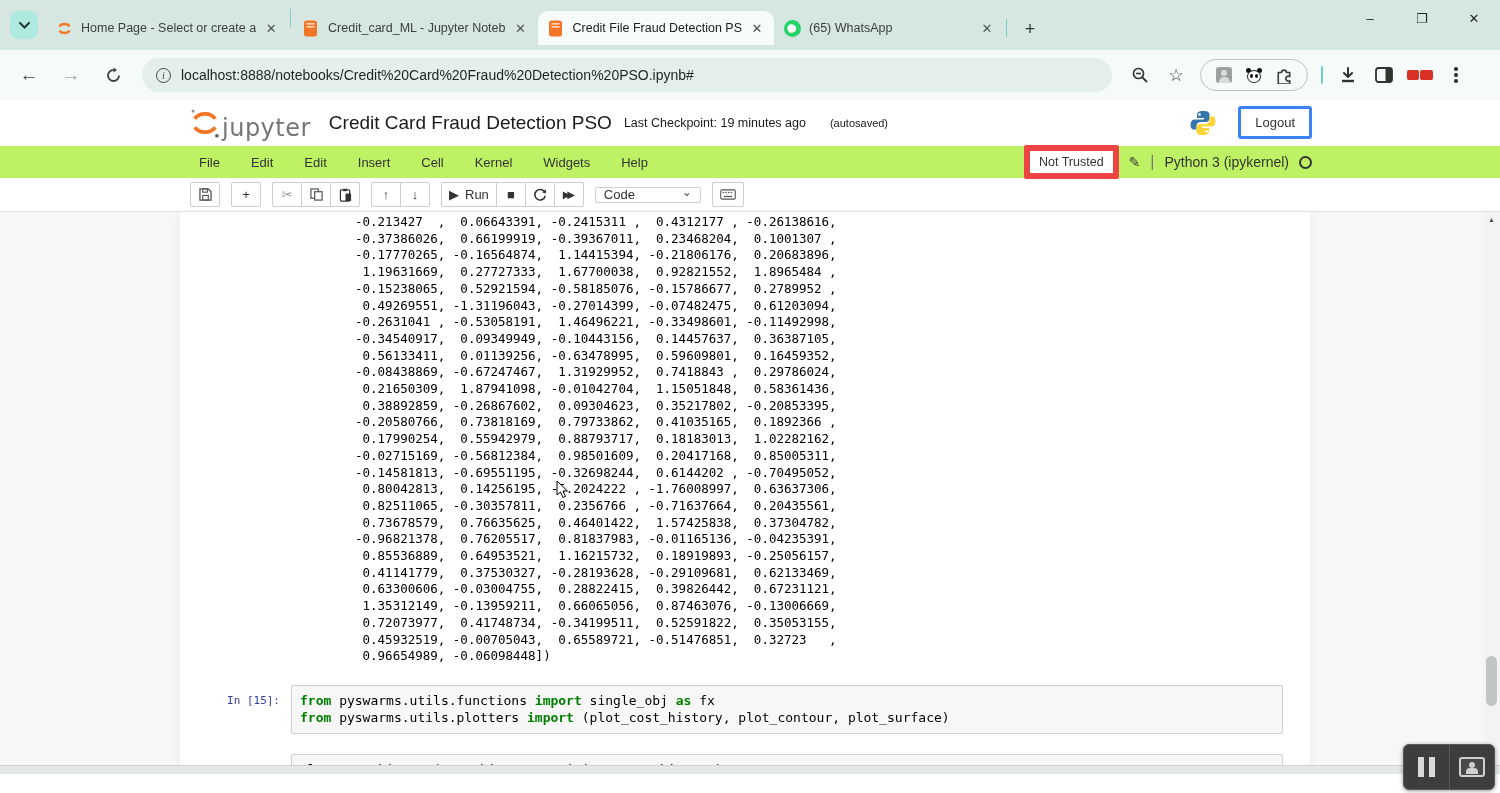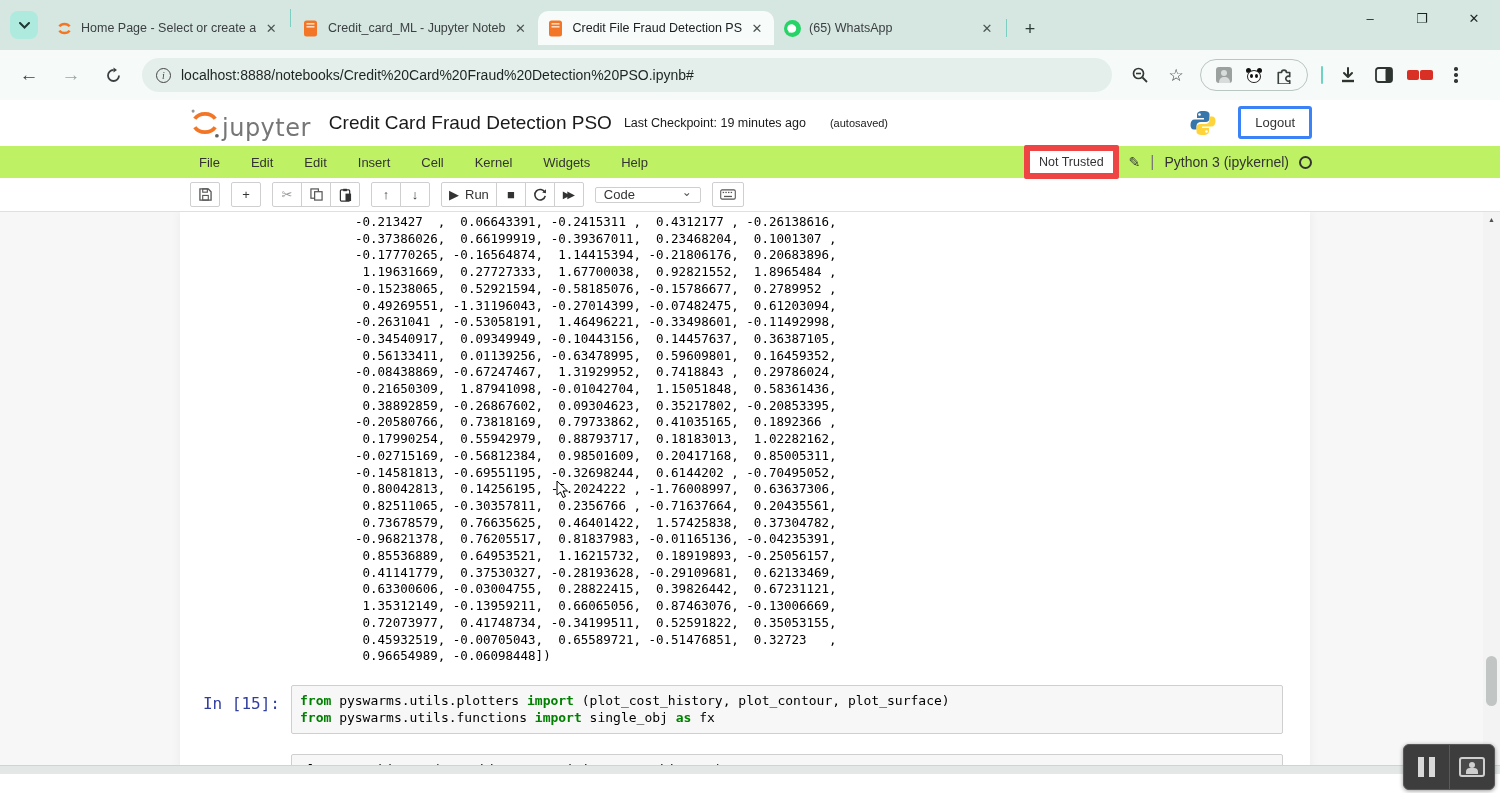--- a/index.html
+++ b/index.html
@@ -98,21 +98,21 @@
     display:flex; align-items:center; justify-content:space-between; padding:0 8px; font-size:13px; color:#333; }
 
   
   .jp-site { position:relative; height:553px; background:#f7f7f7; overflow:hidden; }
   .nb-container { width:1130px; margin-left:180px; min-height:100%; background:#fff;
     box-shadow:0 0 10px rgba(0,0,0,.06); padding-top:2px; }
   .out-pre { font-family:"DejaVu Sans Mono",monospace; font-size:12.5px; line-height:16.7px;
     color:#000; white-space:pre; padding-left:175px; }
   .code-cell { display:flex; margin-top:20px; padding-right:27px; }
   .prompt { width:111px; flex:0 0 111px; text-align:right; padding:9px 11px 0 0;
-    font-family:"DejaVu Sans Mono",monospace; font-size:16px; color:#303F9F; white-space:nowrap; }
+    font-family:"DejaVu Sans Mono",monospace; font-size:11px; color:#303F9F; white-space:nowrap; }
   .input-box { flex:1; border:1px solid #cfcfcf; background:#f7f7f7; border-radius:2px; padding:6px 8px; }
   .code-line { font-family:"DejaVu Sans Mono",monospace; font-size:13px; line-height:17.5px;
     color:#000; white-space:pre; }
   .code-line .kw { color:#008000; font-weight:bold; }
   .code-line .op { color:#AA22FF; }
 
   
   .scrollbar { position:absolute; right:0; top:0; width:17px; height:553px; background:#f2f3f2; }
   .sb-arrow { width:17px; height:14px; display:flex; align-items:center; justify-content:center;
     font-size:7px; color:#505050; }
@@ -411,22 +411,22 @@
  0.41141779,  0.37530327, -0.28193628, -0.29109681,  0.62133469,
  0.63300606, -0.03004755,  0.28822415,  0.39826442,  0.67231121,
  1.35312149, -0.13959211,  0.66065056,  0.87463076, -0.13006669,
  0.72073977,  0.41748734, -0.34199511,  0.52591822,  0.35053155,
  0.45932519, -0.00705043,  0.65589721, -0.51476851,  0.32723   ,
  0.96654989, -0.06098448])</pre>
     <div id="cells-host">
         <div class="code-cell">
           <div class="prompt">In [15]:</div>
           <div class="input-box">
+            <div class="code-line"><span class="kw">from</span><span> pyswarms.utils.functions </span><span class="kw">import</span><span> single_obj </span><span class="kw">as</span><span> fx</span></div>
             <div class="code-line"><span class="kw">from</span><span> pyswarms.utils.plotters </span><span class="kw">import</span><span> (plot_cost_history, plot_contour, plot_surface)</span></div>
-            <div class="code-line"><span class="kw">from</span><span> pyswarms.utils.functions </span><span class="kw">import</span><span> single_obj </span><span class="kw">as</span><span> fx</span></div>
           </div>
         </div>
         <div class="code-cell">
           <div class="prompt">In [16]:</div>
           <div class="input-box">
             <div class="code-line"><span>plot_cost_history(cost_history</span><span class="op">=</span><span>optimizer.cost_history)</span></div>
           </div>
         </div>
       </div>
   </div>

